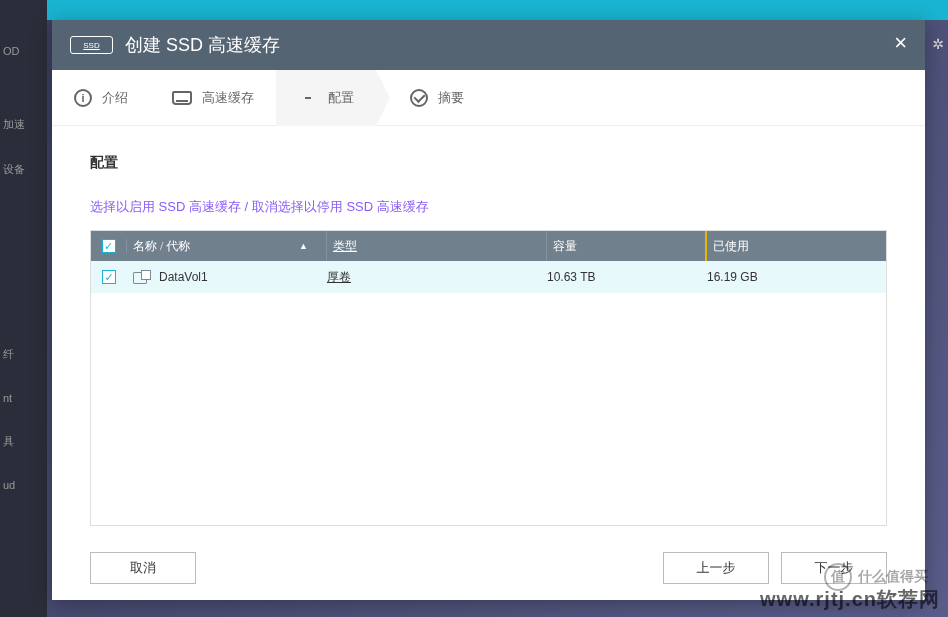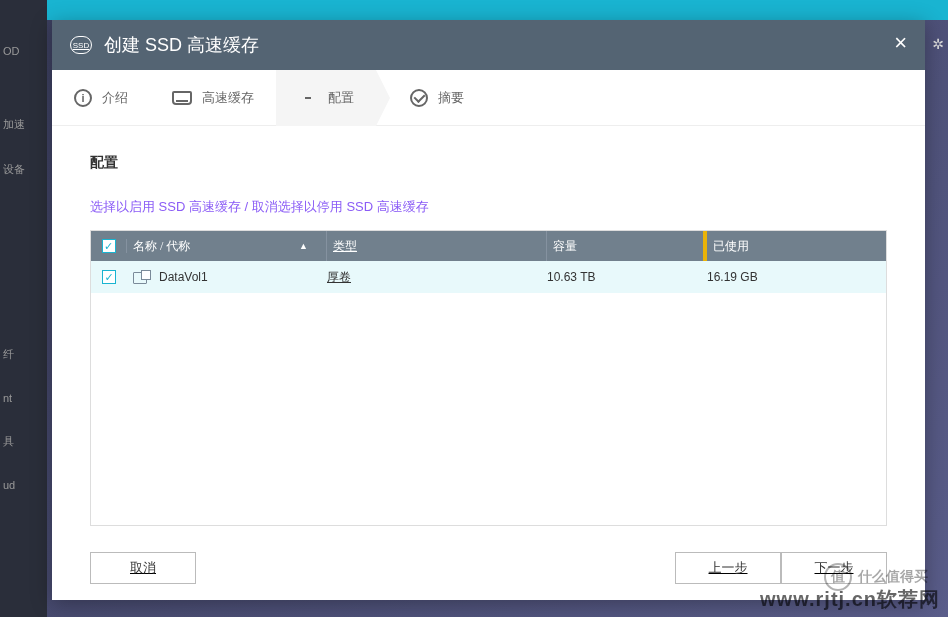--- a/index.html
+++ b/index.html
@@ -52,24 +52,24 @@
     .dialog-header {
       background: #546473;
       color: #fff;
       height: 50px;
       display: flex;
       align-items: center;
       padding: 0 18px;
       position: relative;
     }
     .dialog-title-icon {
-      width: 22px;
+      width: 43px;
       height: 18px;
       border: 1.5px solid #fff;
-      border-radius: 9px;
+      border-radius: 3px;
       display: flex;
       align-items: center;
       justify-content: center;
       font-size: 8px;
       margin-right: 12px;
       text-decoration: underline;
     }
     .dialog-title { font-size: 18px; font-weight: 400; }
     .dialog-close {
       position: absolute;
@@ -203,21 +203,21 @@
       background: #e8f9fb;
     }
     .col-check { width: 36px; text-align: center; display: flex; align-items: center; justify-content: center; }
     .col-name { width: 200px; padding-left: 6px; display: flex; align-items: center; gap: 8px; position: relative;}
     .col-type { width: 220px; text-decoration: underline; }
     .col-capacity { width: 160px; }
     .col-used { flex: 1; }
     .table-header .col-check { border-right: 1px solid #8592a0; }
     .table-header .col-name { border-right: 1px solid #8592a0; height: 100%; display: flex; align-items: center; font-family: Liberation Serif, serif; }
     .table-header .col-type { border-right: 1px solid #8592a0; height: 100%; display: flex; align-items: center; padding-left: 6px;}
-    .table-header .col-capacity { border-right: 4px solid #eab308; height: 100%; display: flex; align-items: center; padding-left: 6px;}
+    .table-header .col-capacity { border-right: 2px solid #eab308; height: 100%; display: flex; align-items: center; padding-left: 6px;}
     .table-header .col-used { padding-left: 6px; }
     .checkbox {
       width: 14px; height: 14px;
       background: #fff;
       border: 1px solid #19b4d1;
       display: inline-flex;
       align-items: center;
       justify-content: center;
       color: #19b4d1;
       font-size: 11px;
@@ -248,21 +248,21 @@
       right: 0; top: 0;
       width: 8px; height: 8px;
       border: 1.5px solid #7a8a99;
       background: #fff;
     }
     .dialog-footer {
       height: 64px;
       display: flex;
       align-items: center;
       padding: 0 38px;
-      text-decoration: underline;
+      gap: 12px;
     }
     .btn {
       border: 1px solid #bbb;
       background: #fff;
       color: #333;
       font-size: 13px;
       height: 32px;
       min-width: 106px;
       cursor: pointer;
       font-family: inherit;

